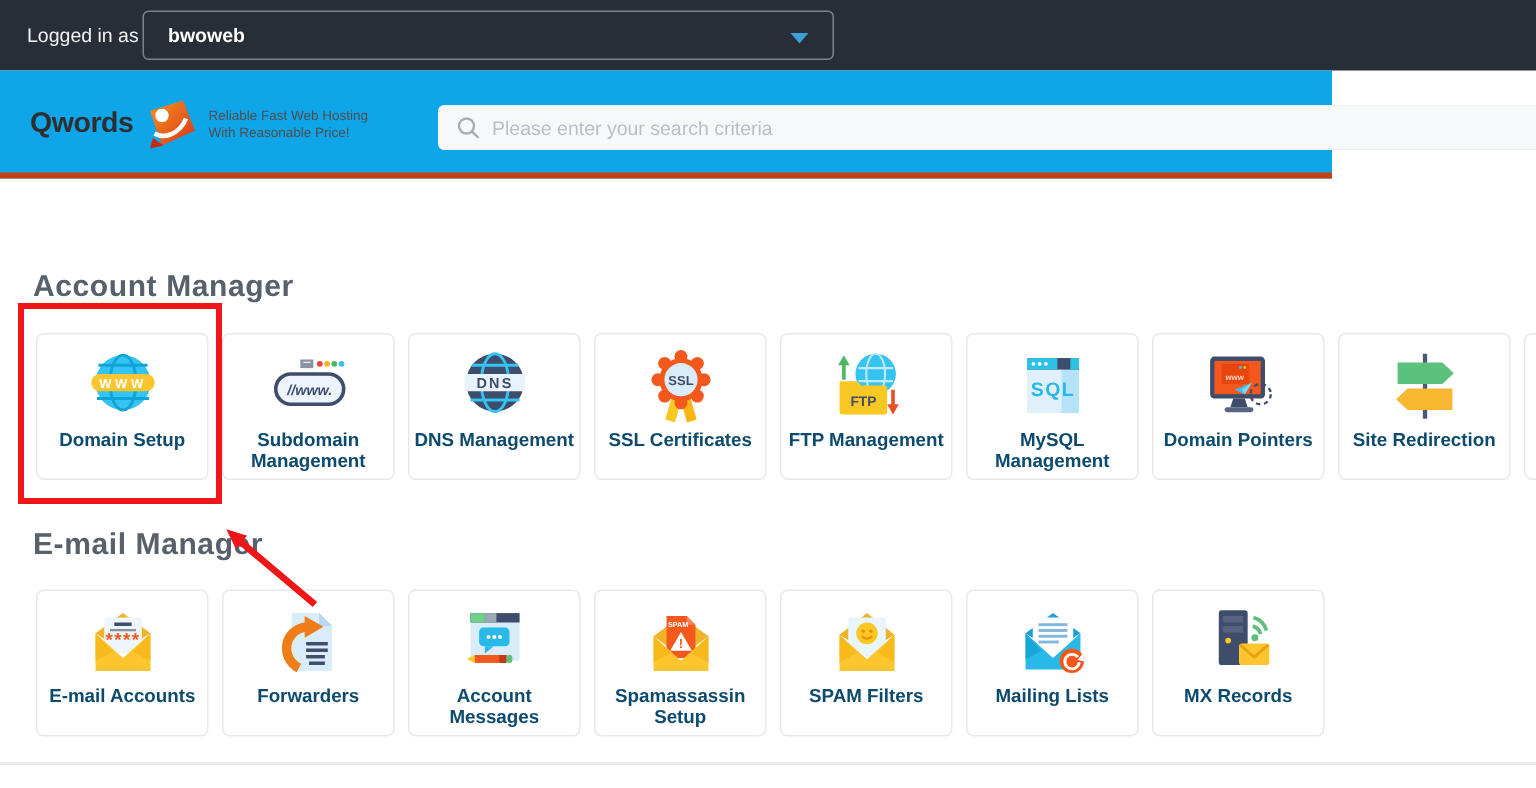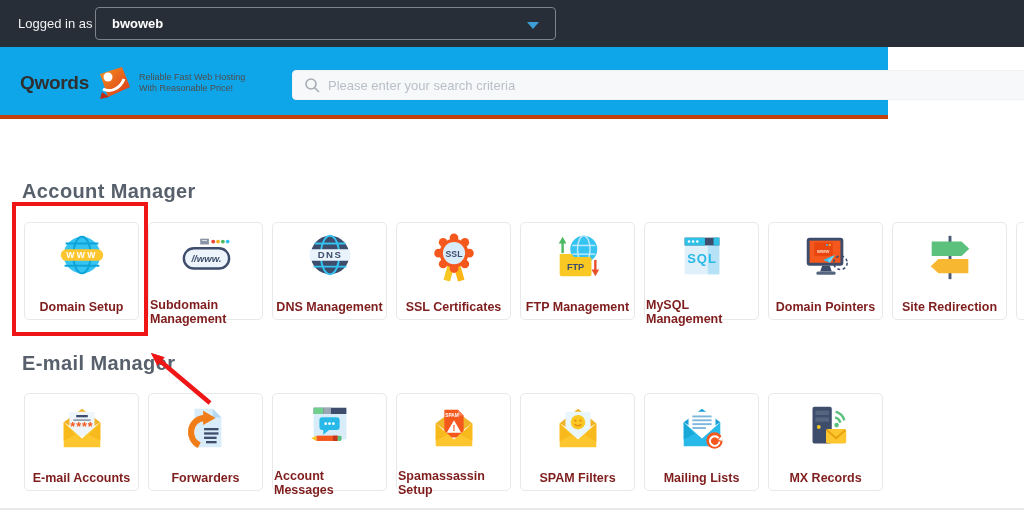--- a/index.html
+++ b/index.html
@@ -29,22 +29,22 @@
   .search input { flex:1; border:none; outline:none; background:transparent; margin-left:8px;
     font-size:13px; color:#555; font-family:inherit; }
   .search input::placeholder { color:#b8bfc7; }
 
   
   .section-title { position:absolute; left:22px; font-size:20px; font-weight:700; color:#57606b; letter-spacing:0.4px; }
   .card-row { position:absolute; left:24px; display:flex; gap:9px; }
   .card { width:115px; height:98px; background:#fff; border:1px solid #e7e8ea; border-radius:5px;
     display:flex; flex-direction:column; align-items:center; cursor:pointer; }
   .card .ic { margin-top:7px; height:54px; display:flex; align-items:center; justify-content:center; }
-  .card-label { margin-top:16px; font-size:12.5px; font-weight:600; color:#7f1d1d;
-    text-align:left; line-height:1.12; max-width:111px; }
+  .card-label { margin-top:2px; font-size:12.5px; font-weight:600; color:#0c4a6e;
+    text-align:center; line-height:1.12; max-width:111px; }
 
   .bottom-divider { position:absolute; top:508px; left:0; width:1024px; height:2px; background:#e9e9ea; }
 
   
   .annotation-box { position:absolute; left:12px; top:202px; width:136px; height:134px;
     border:4px solid #ee1616; z-index:20; pointer-events:none; }
   .annotation-arrow { position:absolute; left:0; top:0; z-index:20; pointer-events:none; }
 </style>
 </head>
 <body>

